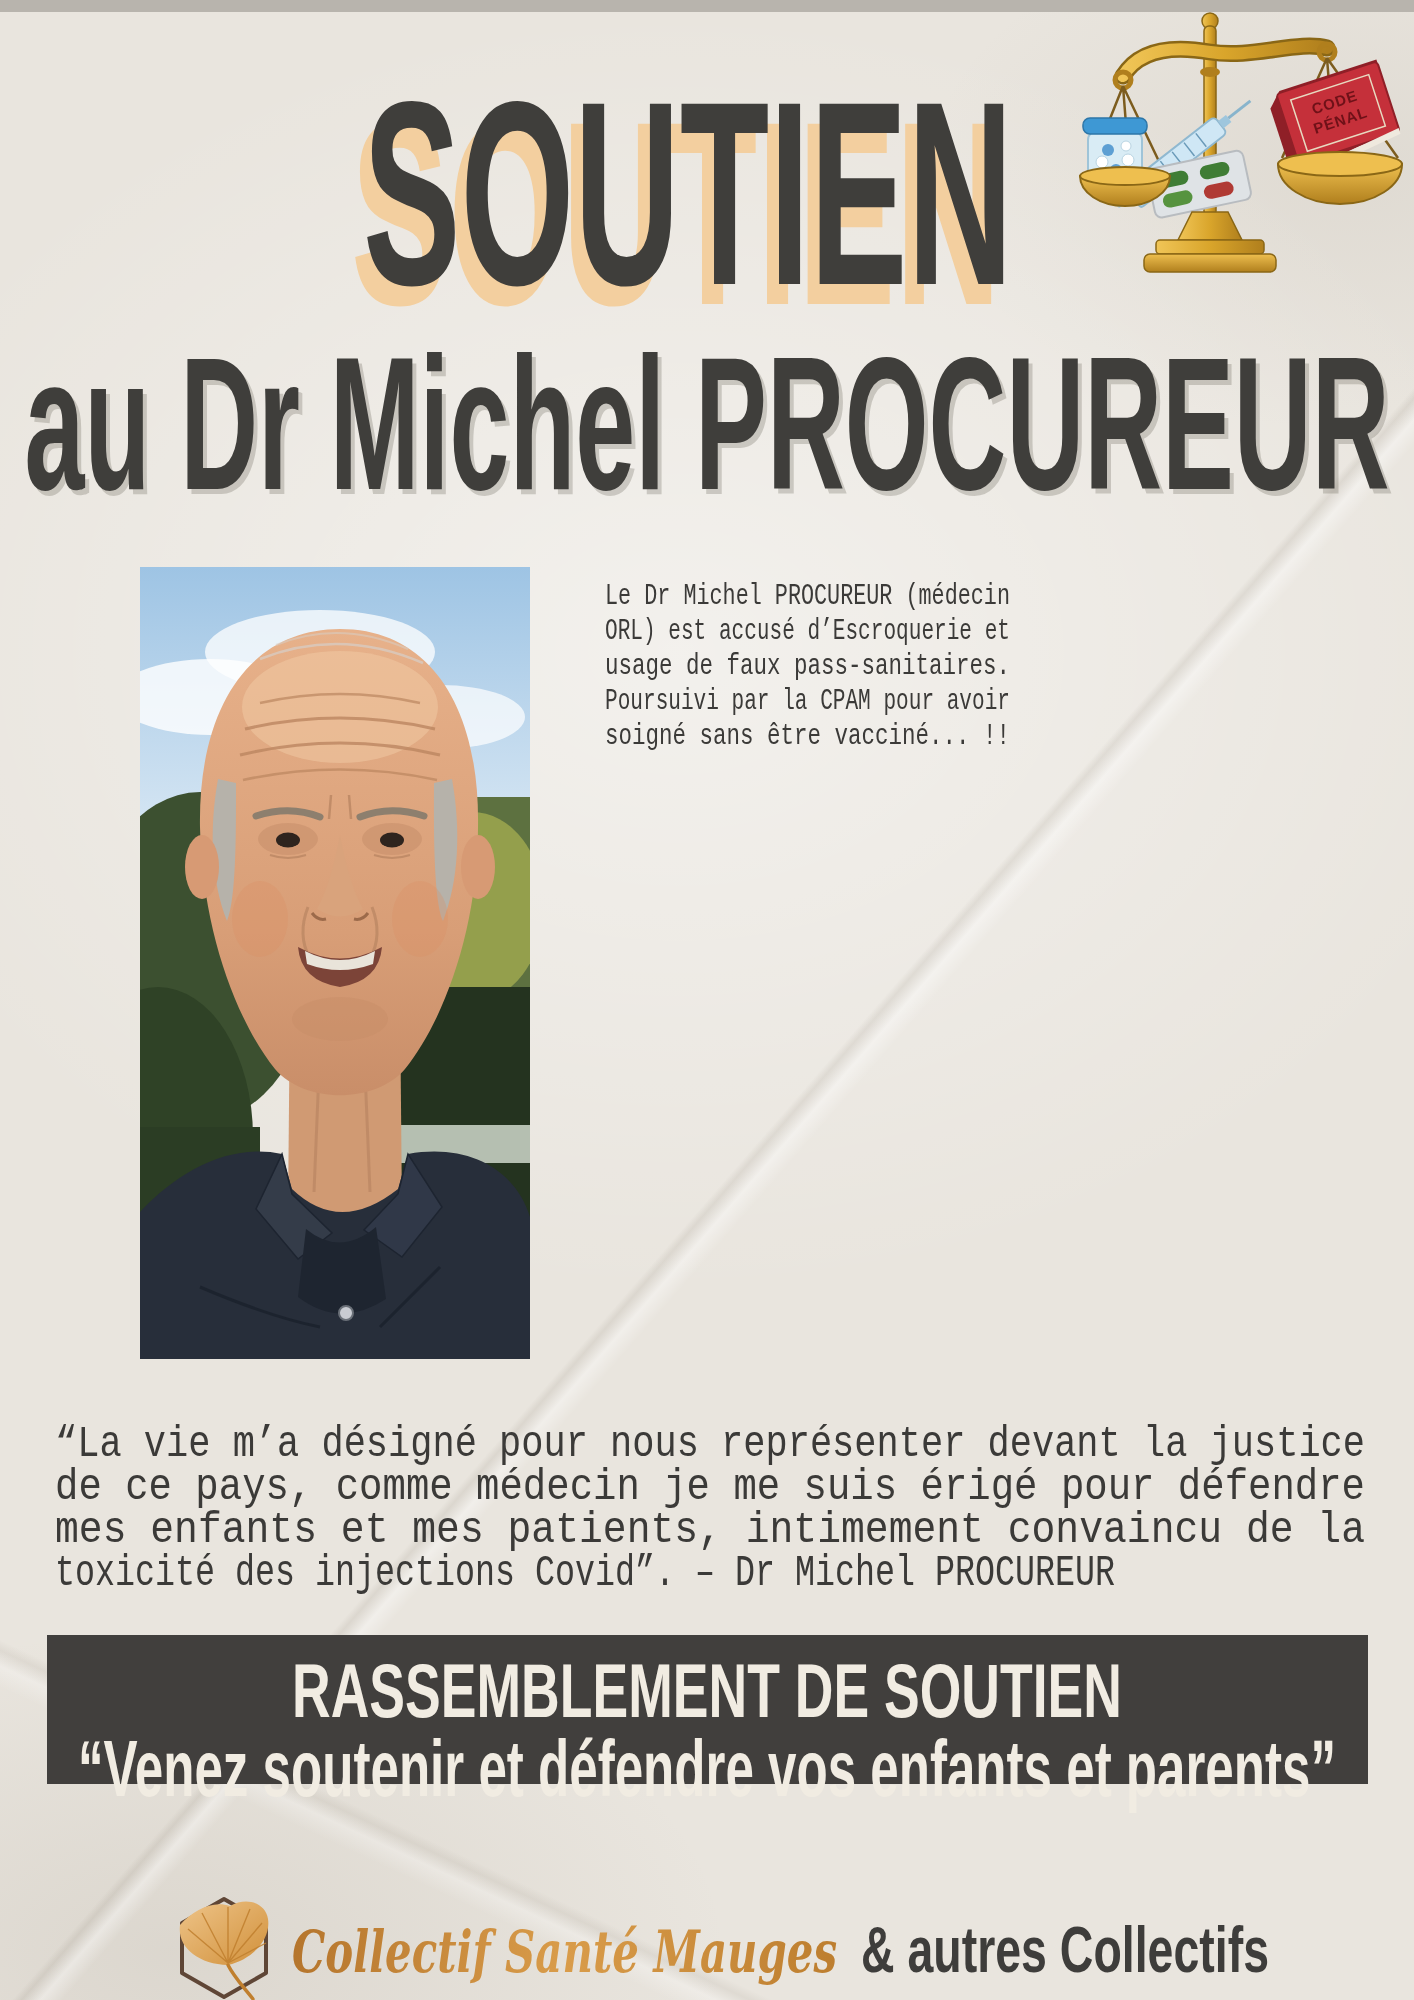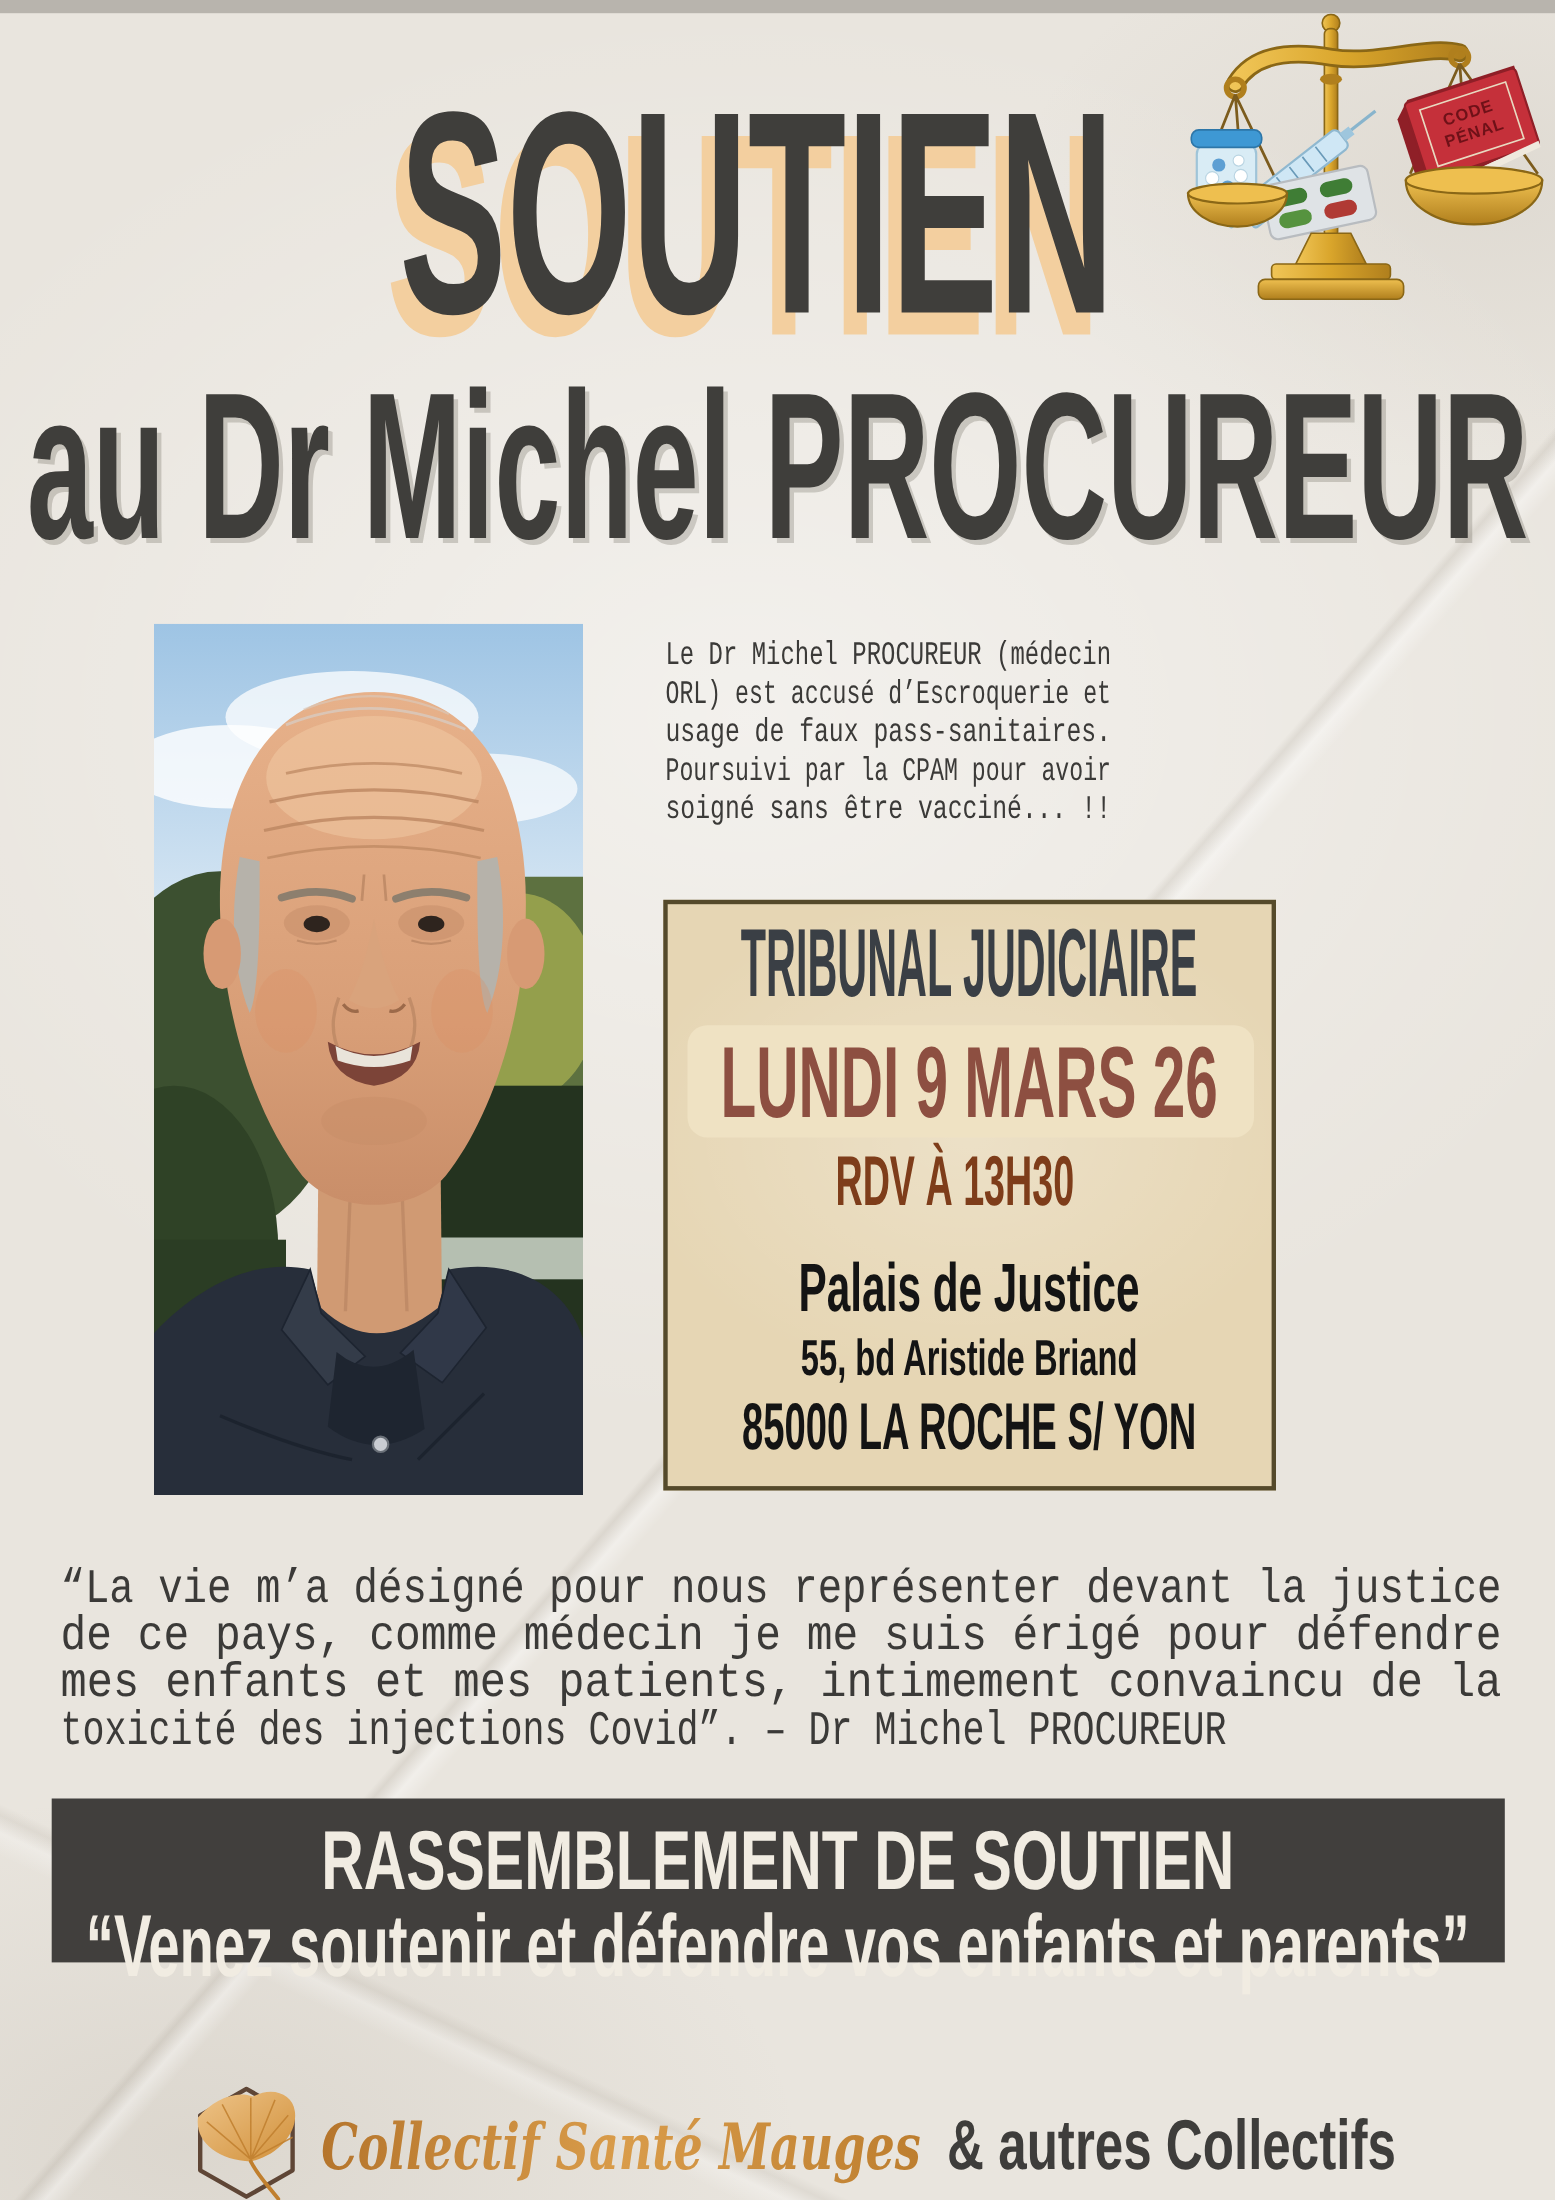--- a/index.html
+++ b/index.html
@@ -194,31 +194,20 @@
   </svg>
 
   <svg class="abs" style="left:0;top:540px;" width="1414" height="220" viewBox="0 0 1414 220">
     <text class="mono30" x="605" y="52" textLength="405" lengthAdjust="spacingAndGlyphs">Le Dr Michel PROCUREUR (médecin</text>
     <text class="mono30" x="605" y="87" textLength="405" lengthAdjust="spacingAndGlyphs">ORL) est accusé d’Escroquerie et</text>
     <text class="mono30" x="605" y="122" textLength="405" lengthAdjust="spacingAndGlyphs">usage de faux pass-sanitaires.</text>
     <text class="mono30" x="605" y="157" textLength="405" lengthAdjust="spacingAndGlyphs">Poursuivi par la CPAM pour avoir</text>
     <text class="mono30" x="605" y="192" textLength="405" lengthAdjust="spacingAndGlyphs">soigné sans être vacciné... !!</text>
   </svg>
 
-  <div class="abs tribunal-box">
-    <svg width="549" height="529" viewBox="0 0 549 529">
-      <text class="boxhead" x="274" y="83" text-anchor="middle" textLength="415" lengthAdjust="spacingAndGlyphs">TRIBUNAL JUDICIAIRE</text>
-      <rect x="18" y="110" width="515" height="102" rx="18" fill="#efe2c3"></rect>
-      <text class="boxdate" x="274" y="193" text-anchor="middle" textLength="452" lengthAdjust="spacingAndGlyphs">LUNDI 9 MARS 26</text>
-      <text class="boxtime" x="261" y="273" text-anchor="middle" textLength="217" lengthAdjust="spacingAndGlyphs">RDV À 13H30</text>
-      <text class="boxvenue" x="274" y="370" text-anchor="middle" textLength="310" lengthAdjust="spacingAndGlyphs">Palais de Justice</text>
-      <text class="boxaddr" x="274" y="428" text-anchor="middle" textLength="306" lengthAdjust="spacingAndGlyphs">55, bd Aristide Briand</text>
-      <text class="boxcity" x="274" y="495" text-anchor="middle" textLength="413" lengthAdjust="spacingAndGlyphs">85000 LA ROCHE S/ YON</text>
-    </svg>
-  </div>
 
   <svg class="abs" style="left:0;top:1380px;" width="1414" height="230" viewBox="0 0 1414 230">
     <text class="mono44" x="55" y="64" textLength="1310" lengthAdjust="spacingAndGlyphs">“La vie m’a désigné pour nous représenter devant la justice</text>
     <text class="mono44" x="55" y="107" textLength="1310" lengthAdjust="spacingAndGlyphs">de ce pays, comme médecin je me suis érigé pour défendre</text>
     <text class="mono44" x="55" y="150" textLength="1310" lengthAdjust="spacingAndGlyphs">mes enfants et mes patients, intimement convaincu de la</text>
     <text class="mono44" x="55" y="193" textLength="1060" lengthAdjust="spacingAndGlyphs">toxicité des injections Covid”. – Dr Michel PROCUREUR</text>
   </svg>
 
   <div class="abs banner">
     <svg width="1321" height="194" viewBox="0 0 1321 194">

